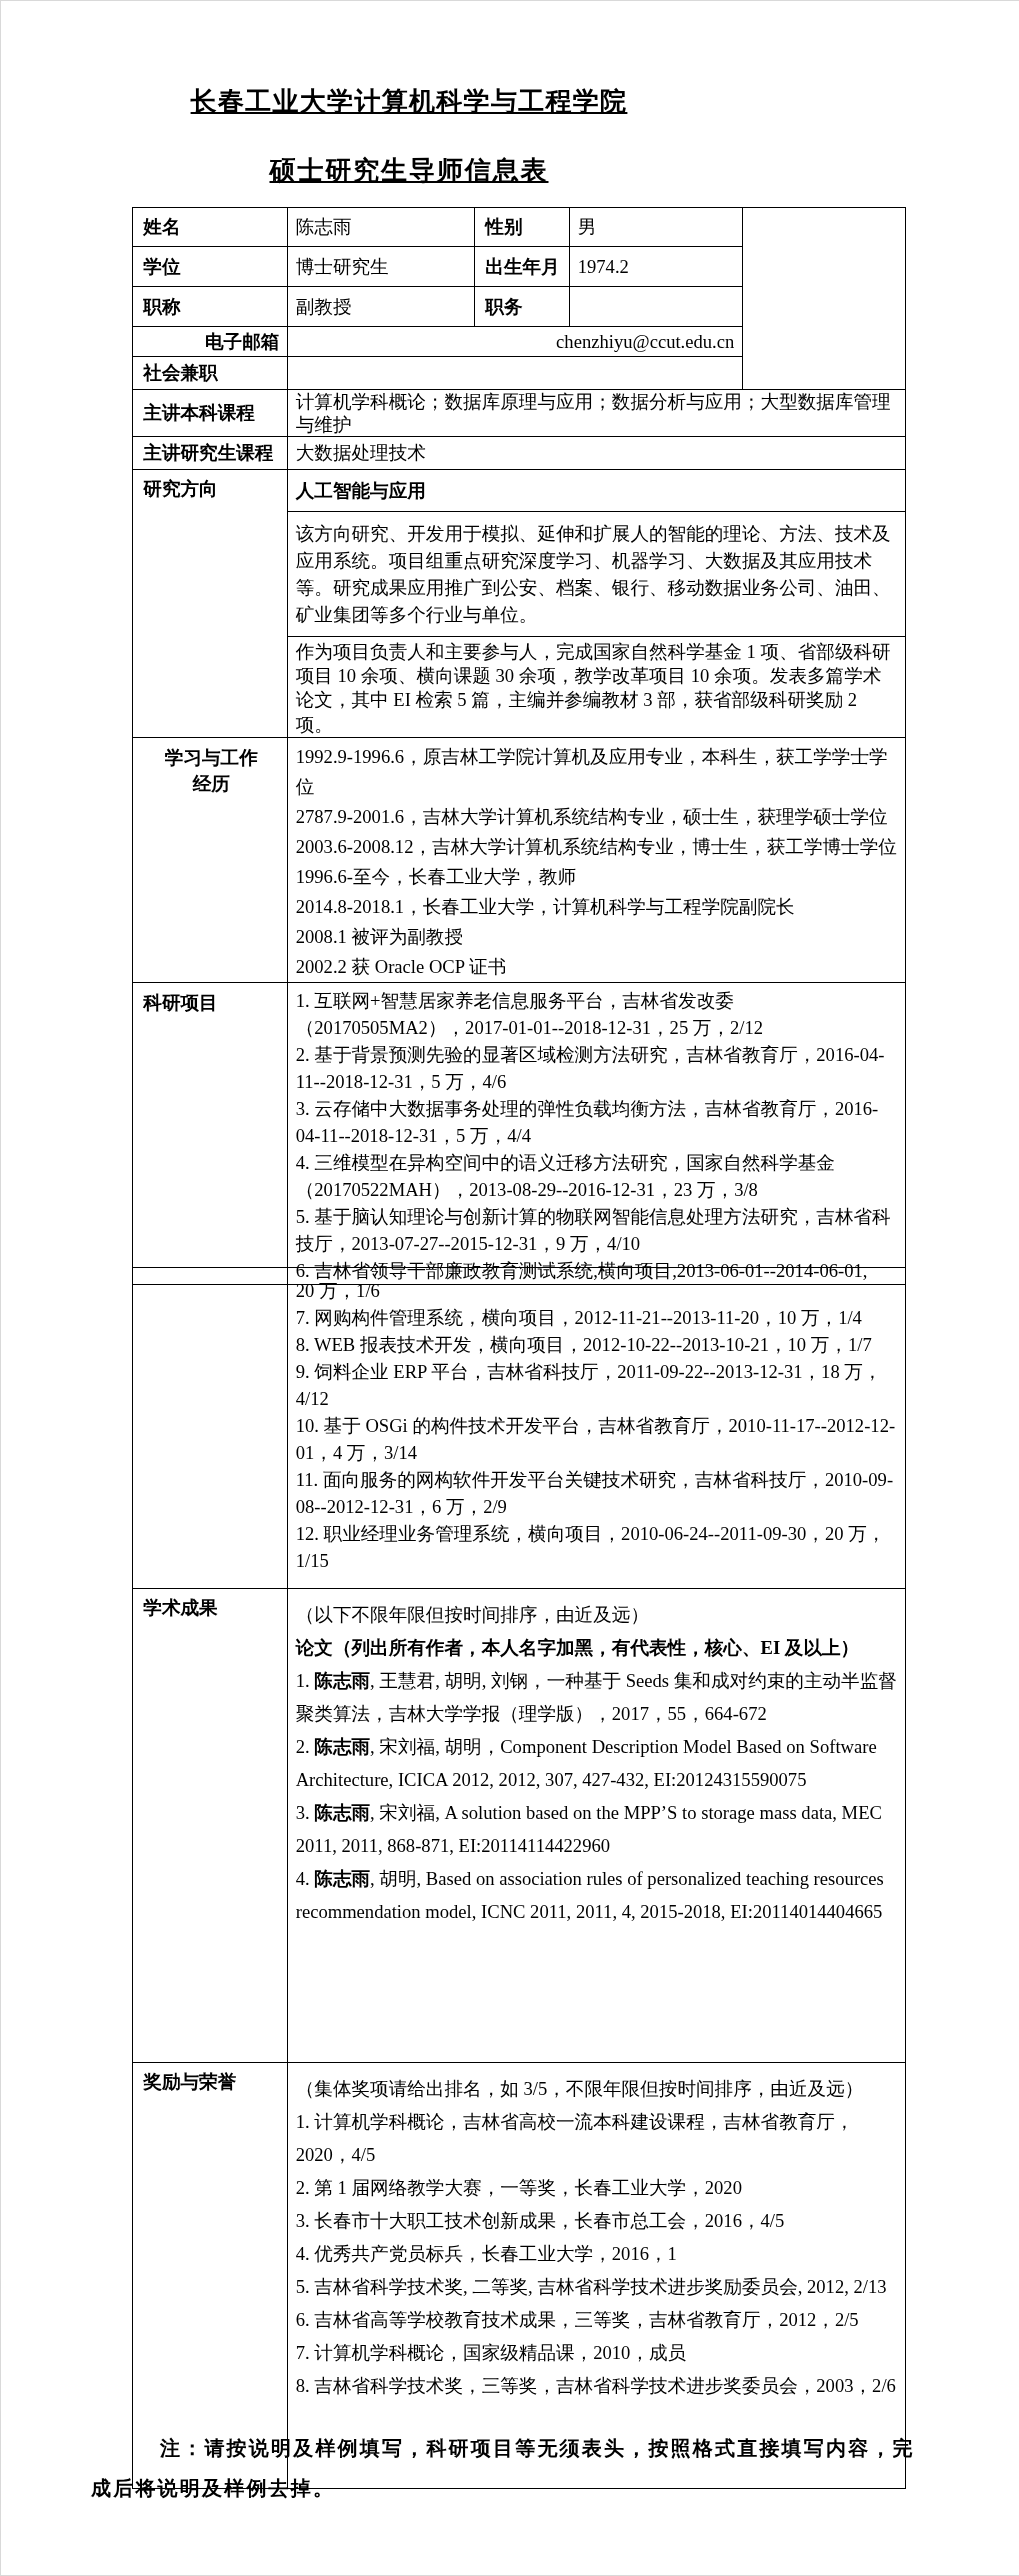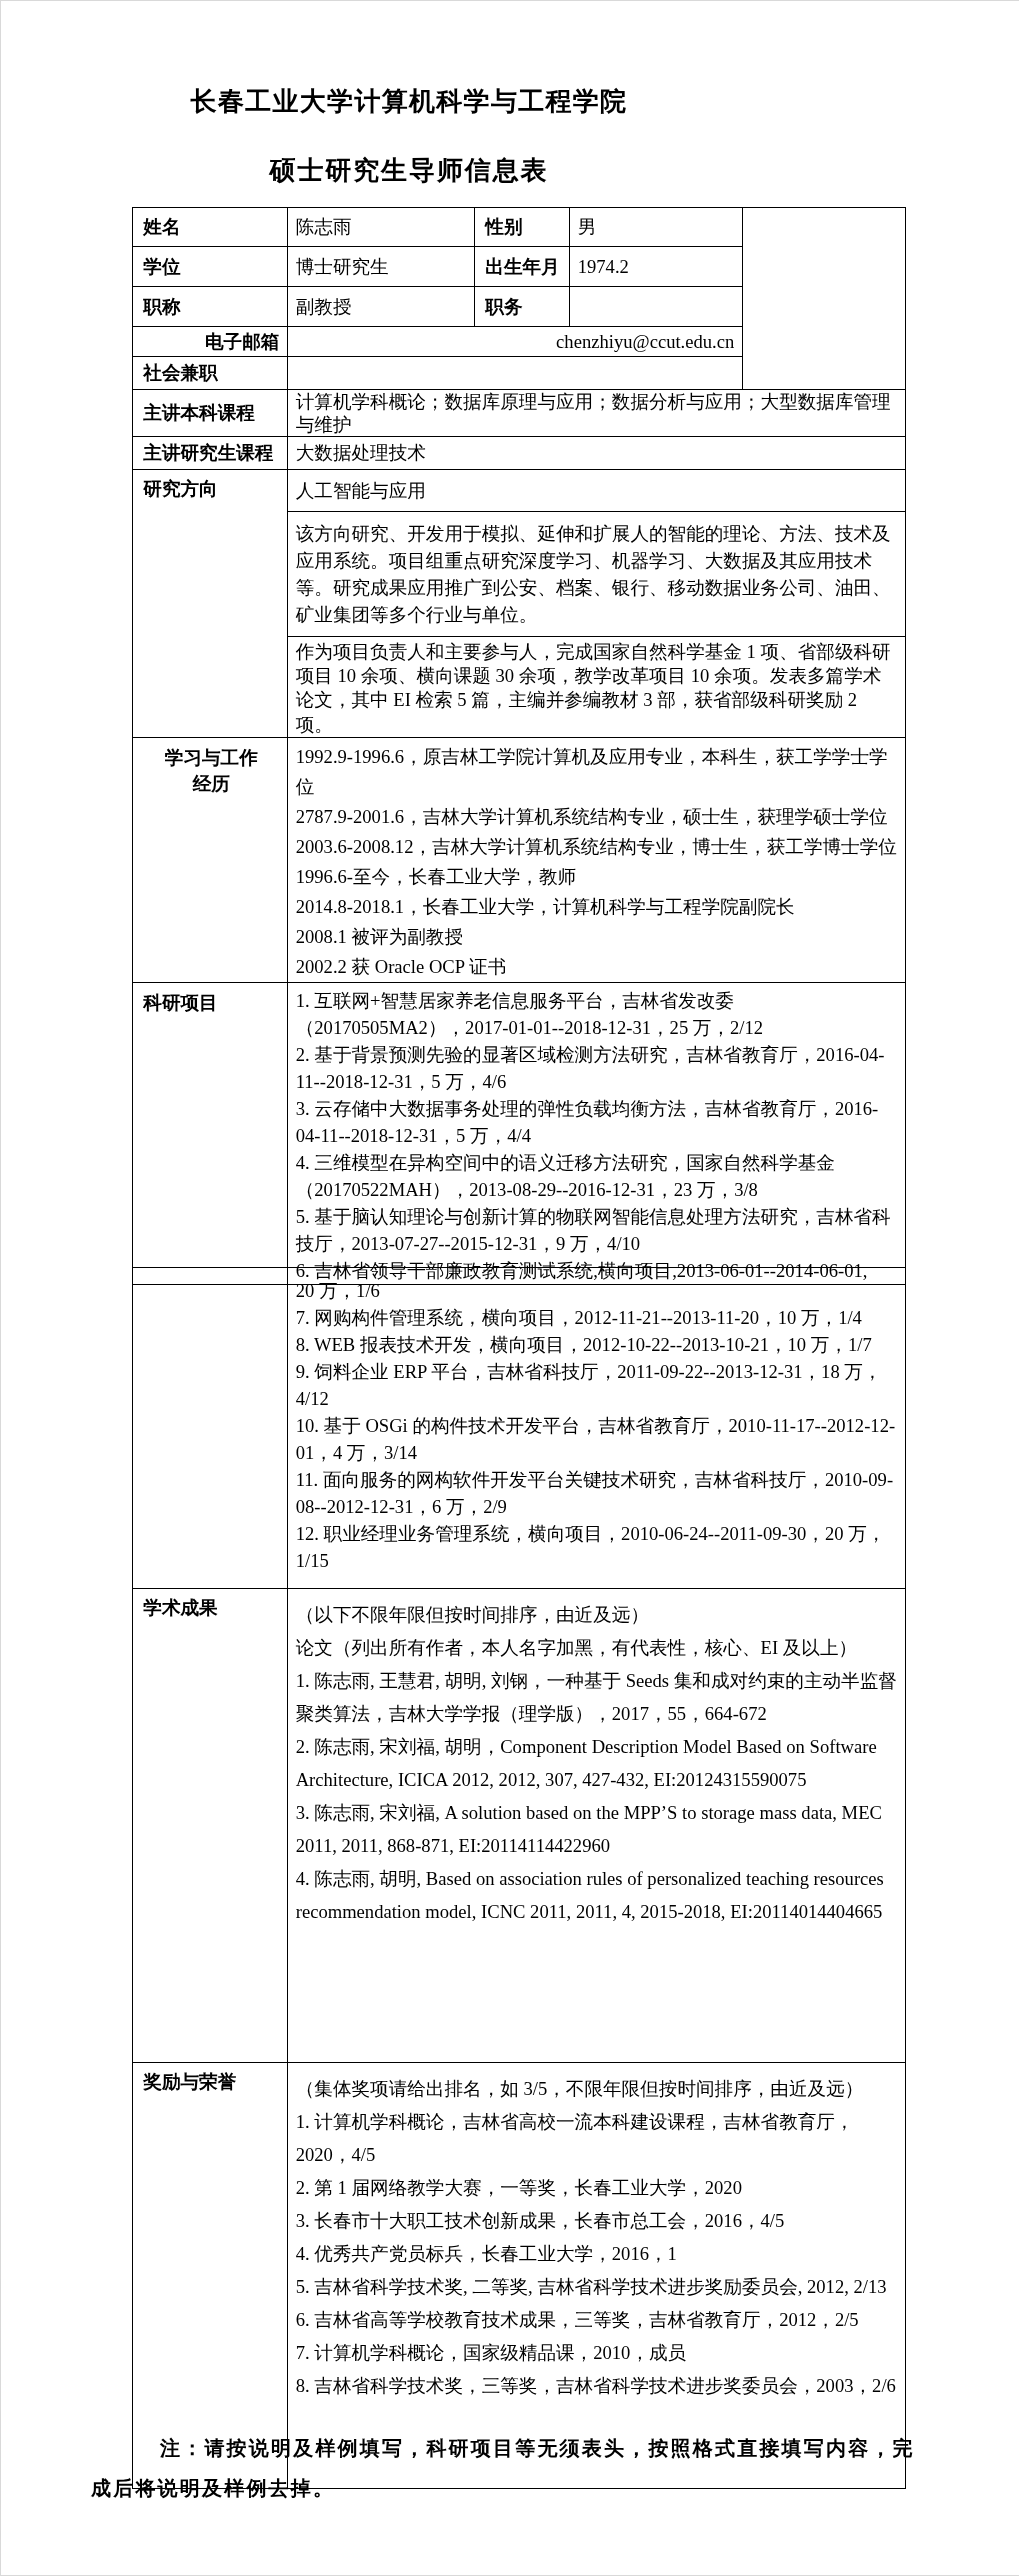--- a/index.html
+++ b/index.html
@@ -8,21 +8,21 @@
     width:1020px; height:2576px; position:relative;
     font-family:"Liberation Serif","DejaVu Serif",serif;
     color:#000;
   }
   .page-frame {
     position:absolute; left:0; top:0; width:1020px; height:2576px;
     border:1.3px solid #d9d9d9; pointer-events:none;
   }
   .doc-title {
     position:absolute; left:0; width:818px; text-align:center;
-    font-weight:bold; font-size:26px; letter-spacing:1.3px;
+    font-weight:bold; font-size:26px; letter-spacing:1.3px;text-decoration:underline;
   }
   #title1 { top:84px; }
   #title2 { top:153px; letter-spacing:1.9px; }
 
   table.info {
     border-collapse:collapse; table-layout:fixed;
     position:absolute; left:132px;
     border:1.9px solid #000;
   }
   #table1 { top:207px; width:773px;border-radius:6px; }
@@ -57,21 +57,21 @@
   #table2 tr.s3 { height:426px;margin-left:44px; }
 
   .lh36 { line-height:23px; }
   .lh38 { line-height:24.4px; padding-top:2.6px; }
   .lh42 { line-height:27px; }
   .lh47 { line-height:30px; }
   .lh52 { line-height:33px; }
   .pt6  { padding-top:3.9px; }
   .pt12 { padding-top:7.7px; }
   .pt14 { padding-top:9px; }
-  .bold { font-weight:normal; }
+  .bold { font-weight:bold; }
   .ln { white-space:normal; }
 
   .footer-note {
     position:absolute; left:91px; top:2428px; width:835px;
     font-size:20px; letter-spacing:2.2px; line-height:40px;
     text-indent:69px;
     font-weight:bold;
   }
 </style>
 </head>

